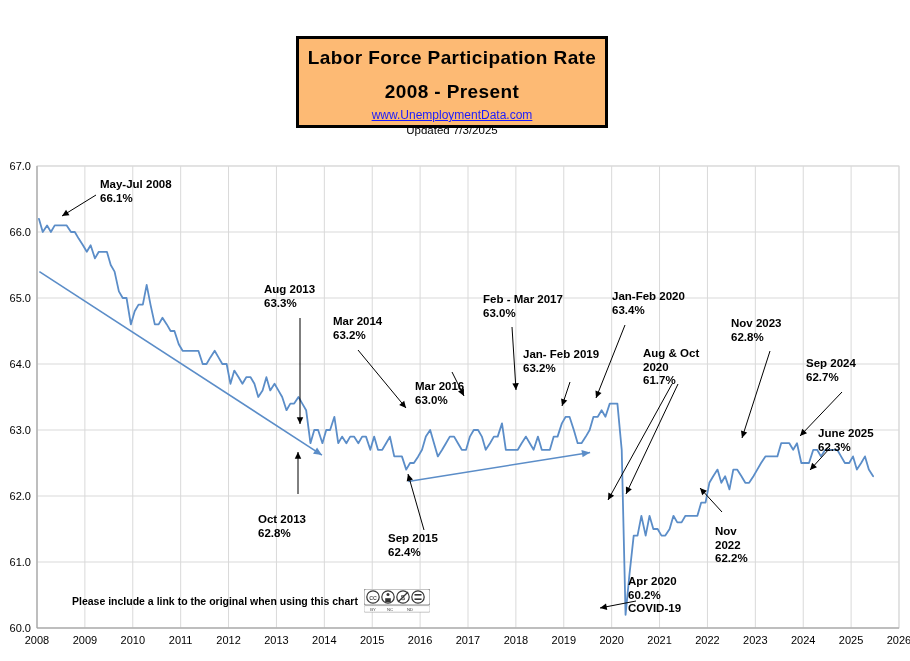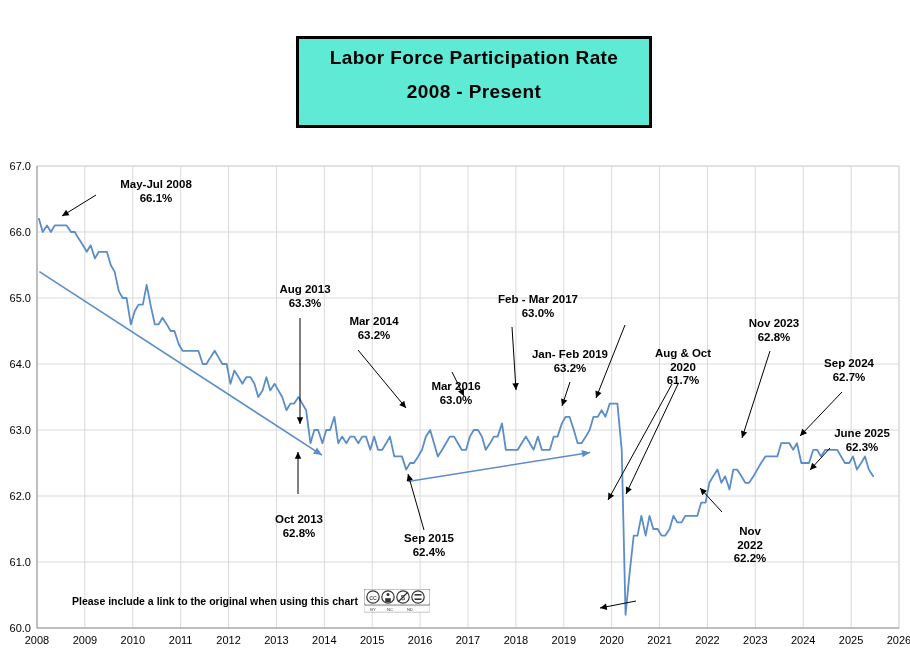--- a/index.html
+++ b/index.html
@@ -18,24 +18,24 @@
     position: absolute;
     left: 0; top: 0;
     width: 910px;
     height: 661px;
   }
   
   #title-box {
     position: absolute;
     left: 296px;
     top: 36px;
-    width: 356px;
+    width: 312px;
     height: 92px;
     border: 3px solid #000;
-    background: #5eead4;
+    background: #fdba74;
     box-sizing: border-box;
     text-align: center;
   }
   #title-line1 {
     font-size: 19px;
     font-weight: bold;
     letter-spacing: 0.4px;
     margin-top: 8px;
     color: #000;
   }
@@ -71,21 +71,21 @@
     font-family: "Liberation Sans", sans-serif;
   }
   .annot {
     position: absolute;
     font-size: 11.5px;
     font-weight: bold;
     color: #000;
     line-height: 1.18;
     white-space: pre;
   }
-  .annot.center { text-align: center; }
+  .annot.center { }
   #cc-note {
     position: absolute;
     left: 72px;
     top: 595px;
     font-size: 10.5px;
     color: #000;
     font-weight: bold;
   }
   #cc-badge {
     position: absolute;
@@ -96,20 +96,22 @@
   }
 </style>
 </head>
 <body>
 
 <div id="chart-root">
 
   <div id="title-box">
     <div id="title-line1">Labor Force Participation  Rate</div>
     <div id="title-line2">2008 - Present</div>
+    <div id="title-link">www.UnemploymentData.com</div>
+    <div id="title-updated">Updated  7/3/2025</div>
   </div>
 
   <div id="plot-wrap">
     <svg id="plot-svg" width="910" height="661">
         <rect x="37" y="166" width="862" height="462" fill="#ffffff" stroke="#d9d9d9" stroke-width="1"></rect>
         <line x1="37" y1="628" x2="899" y2="628" stroke="#d9d9d9" stroke-width="1"></line>
         <text x="31" y="632" text-anchor="end" class="axis-label">60.0</text>
         <line x1="37" y1="562" x2="899" y2="562" stroke="#d9d9d9" stroke-width="1"></line>
         <text x="31" y="566" text-anchor="end" class="axis-label">61.0</text>
         <line x1="37" y1="496" x2="899" y2="496" stroke="#d9d9d9" stroke-width="1"></line>
@@ -213,20 +215,25 @@
   <div class="annot center" style="left:333px; top:315px; width:82px;">Mar 2014
 63.2%</div>
   <div class="annot center" style="left:388px; top:532px; width:82px;">Sep 2015
 62.4%</div>
   <div class="annot center" style="left:415px; top:344px; width:82px;margin-top:36px;">Mar 2016
 63.0%</div>
   <div class="annot center" style="left:467px; top:293px; width:110px;margin-left:16px;">Feb - Mar 2017
 63.0%</div>
   <div class="annot center" style="left:523px; top:348px; width:94px;">Jan- Feb 2019
 63.2%</div>
+  <div class="annot center" style="left:612px; top:290px; width:94px;">Jan-Feb 2020
+63.4%</div>
+  <div class="annot center" style="left:628px; top:575px; width:96px;">Apr 2020
+60.2%
+COVID-19</div>
   <div class="annot center" style="left:643px; top:347px; width:80px;">Aug &amp; Oct
 2020
 61.7%</div>
   <div class="annot center" style="left:715px; top:525px; width:70px;">Nov
 2022
 62.2%</div>
   <div class="annot center" style="left:731px; top:317px; width:86px;">Nov 2023
 62.8%</div>
   <div class="annot center" style="left:806px; top:357px; width:86px;">Sep 2024
 62.7%</div>

